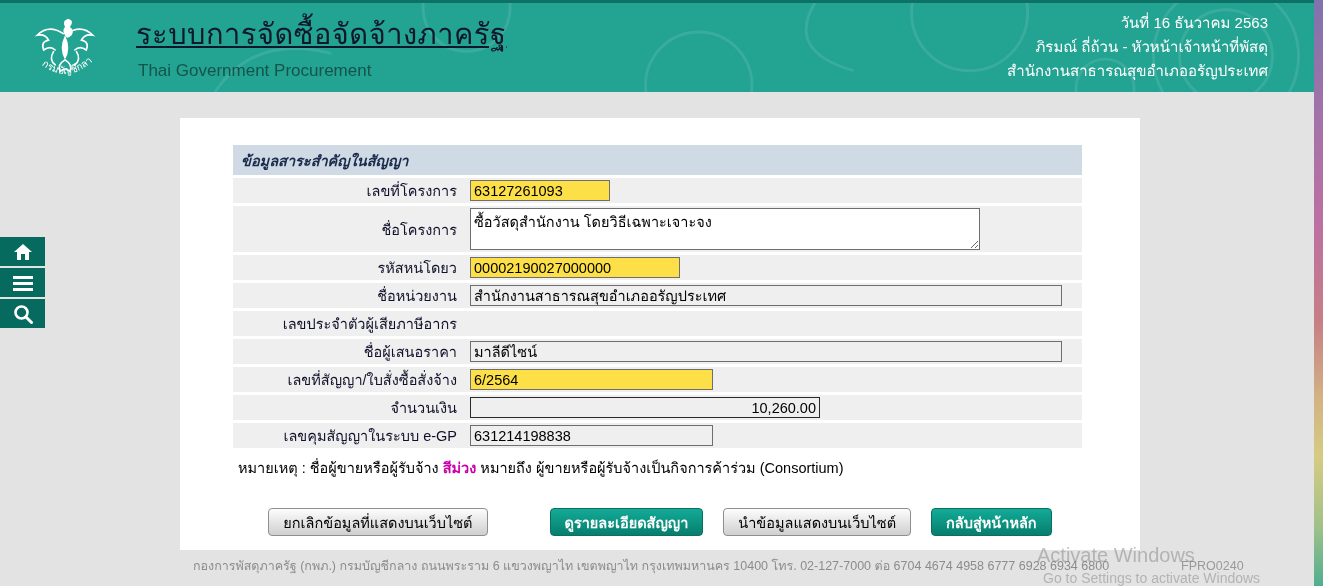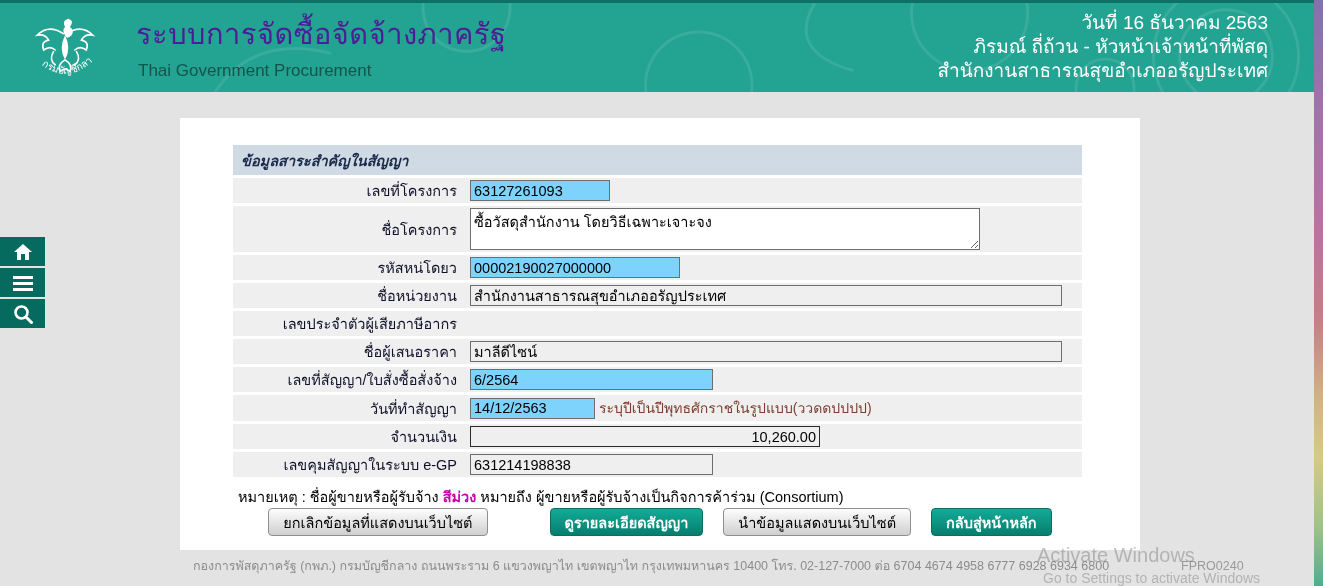--- a/index.html
+++ b/index.html
@@ -15,29 +15,29 @@
   .header {
     position:absolute; left:0; top:0; width:1323px; height:92px;
     background:#23a392; border-top:3px solid #0d7265;
   }
   .header .deco { position:absolute; left:0; top:0; width:100%; height:100%; pointer-events:none; }
   .logo {
     position:absolute; left:24px; top:6px; width:82px; height:82px;
   }
   .header-title {
     position:absolute; left:136px; top:8px;
-    font-size:29px; color:#4c1d95; letter-spacing:0.5px;
+    font-size:29px; color:#0f172a; letter-spacing:0.5px;text-decoration:underline;
   }
   .header-subtitle {
     position:absolute; left:138px; top:58px;
     font-size:17px; color:#14544b;
   }
   .header-right {
     position:absolute; right:55px; top:8px; text-align:right;
-    color:#ffffff; font-size:19px; line-height:24px;
+    color:#ffffff; font-size:15px; line-height:24px;
   }
 
   
   .edge-strip {
     position:absolute; right:0; top:0; width:9px; height:586px;
     background:linear-gradient(180deg,
       #8073ad 0%, #a273a9 20%, #bd6fa2 38%, #c77e85 55%,
       #d2b383 68%, #d6cb82 78%, #9fc189 90%, #4fae90 100%);
   }
 
@@ -61,21 +61,21 @@
   .frow {
     display:flex; background:#efefef; margin-bottom:3px; align-items:center;
     min-height:24px; padding:1px 0;
   }
   .flabel {
     width:233px; text-align:right; padding-right:9px; flex:0 0 233px;
     font-size:14.5px; color:#10102a;
   }
   .fvalue { flex:1; padding:1px 4px; display:flex; align-items:center; }
   .tin {
-    border:1px solid #6e6e6e; background:#7dd3fc; height:21px;
+    border:1px solid #6e6e6e; background:#fde047; height:21px;
     font-size:14.5px; font-family:"Liberation Sans","DejaVu Sans",sans-serif;
     padding:0 3px; color:#000;
   }
   .tin.ro { background:#efefef; }
   .tarea {
     border:1px solid #6e6e6e; background:#ffffff; width:510px; height:42px;
     font-size:14.5px; font-family:"Liberation Sans","DejaVu Sans",sans-serif;
     padding:1px 3px; resize:both;
   }
   .w1 { width:140px; } .w3 { width:210px; } .w4 { width:592px; }
@@ -229,27 +229,20 @@
       </div>
     </div>
 
     <div class="frow">
       <div class="flabel">เลขที่สัญญา/ใบสั่งซื้อสั่งจ้าง</div>
       <div class="fvalue">
         <input class="tin w7" value="6/2564" style="">
       </div>
     </div>
 
-    <div class="frow">
-      <div class="flabel">วันที่ทำสัญญา</div>
-      <div class="fvalue">
-        <input class="tin w8" value="14/12/2563" style="">
-        <span class="hint">ระบุปีเป็นปีพุทธศักราชในรูปแบบ(ววดดปปปป)</span>
-      </div>
-    </div>
 
     <div class="frow">
       <div class="flabel">จำนวนเงิน</div>
       <div class="fvalue">
         <input class="tin ro w9" value="10,260.00" style="">
       </div>
     </div>
 
     <div class="frow">
       <div class="flabel">เลขคุมสัญญาในระบบ e-GP</div>

